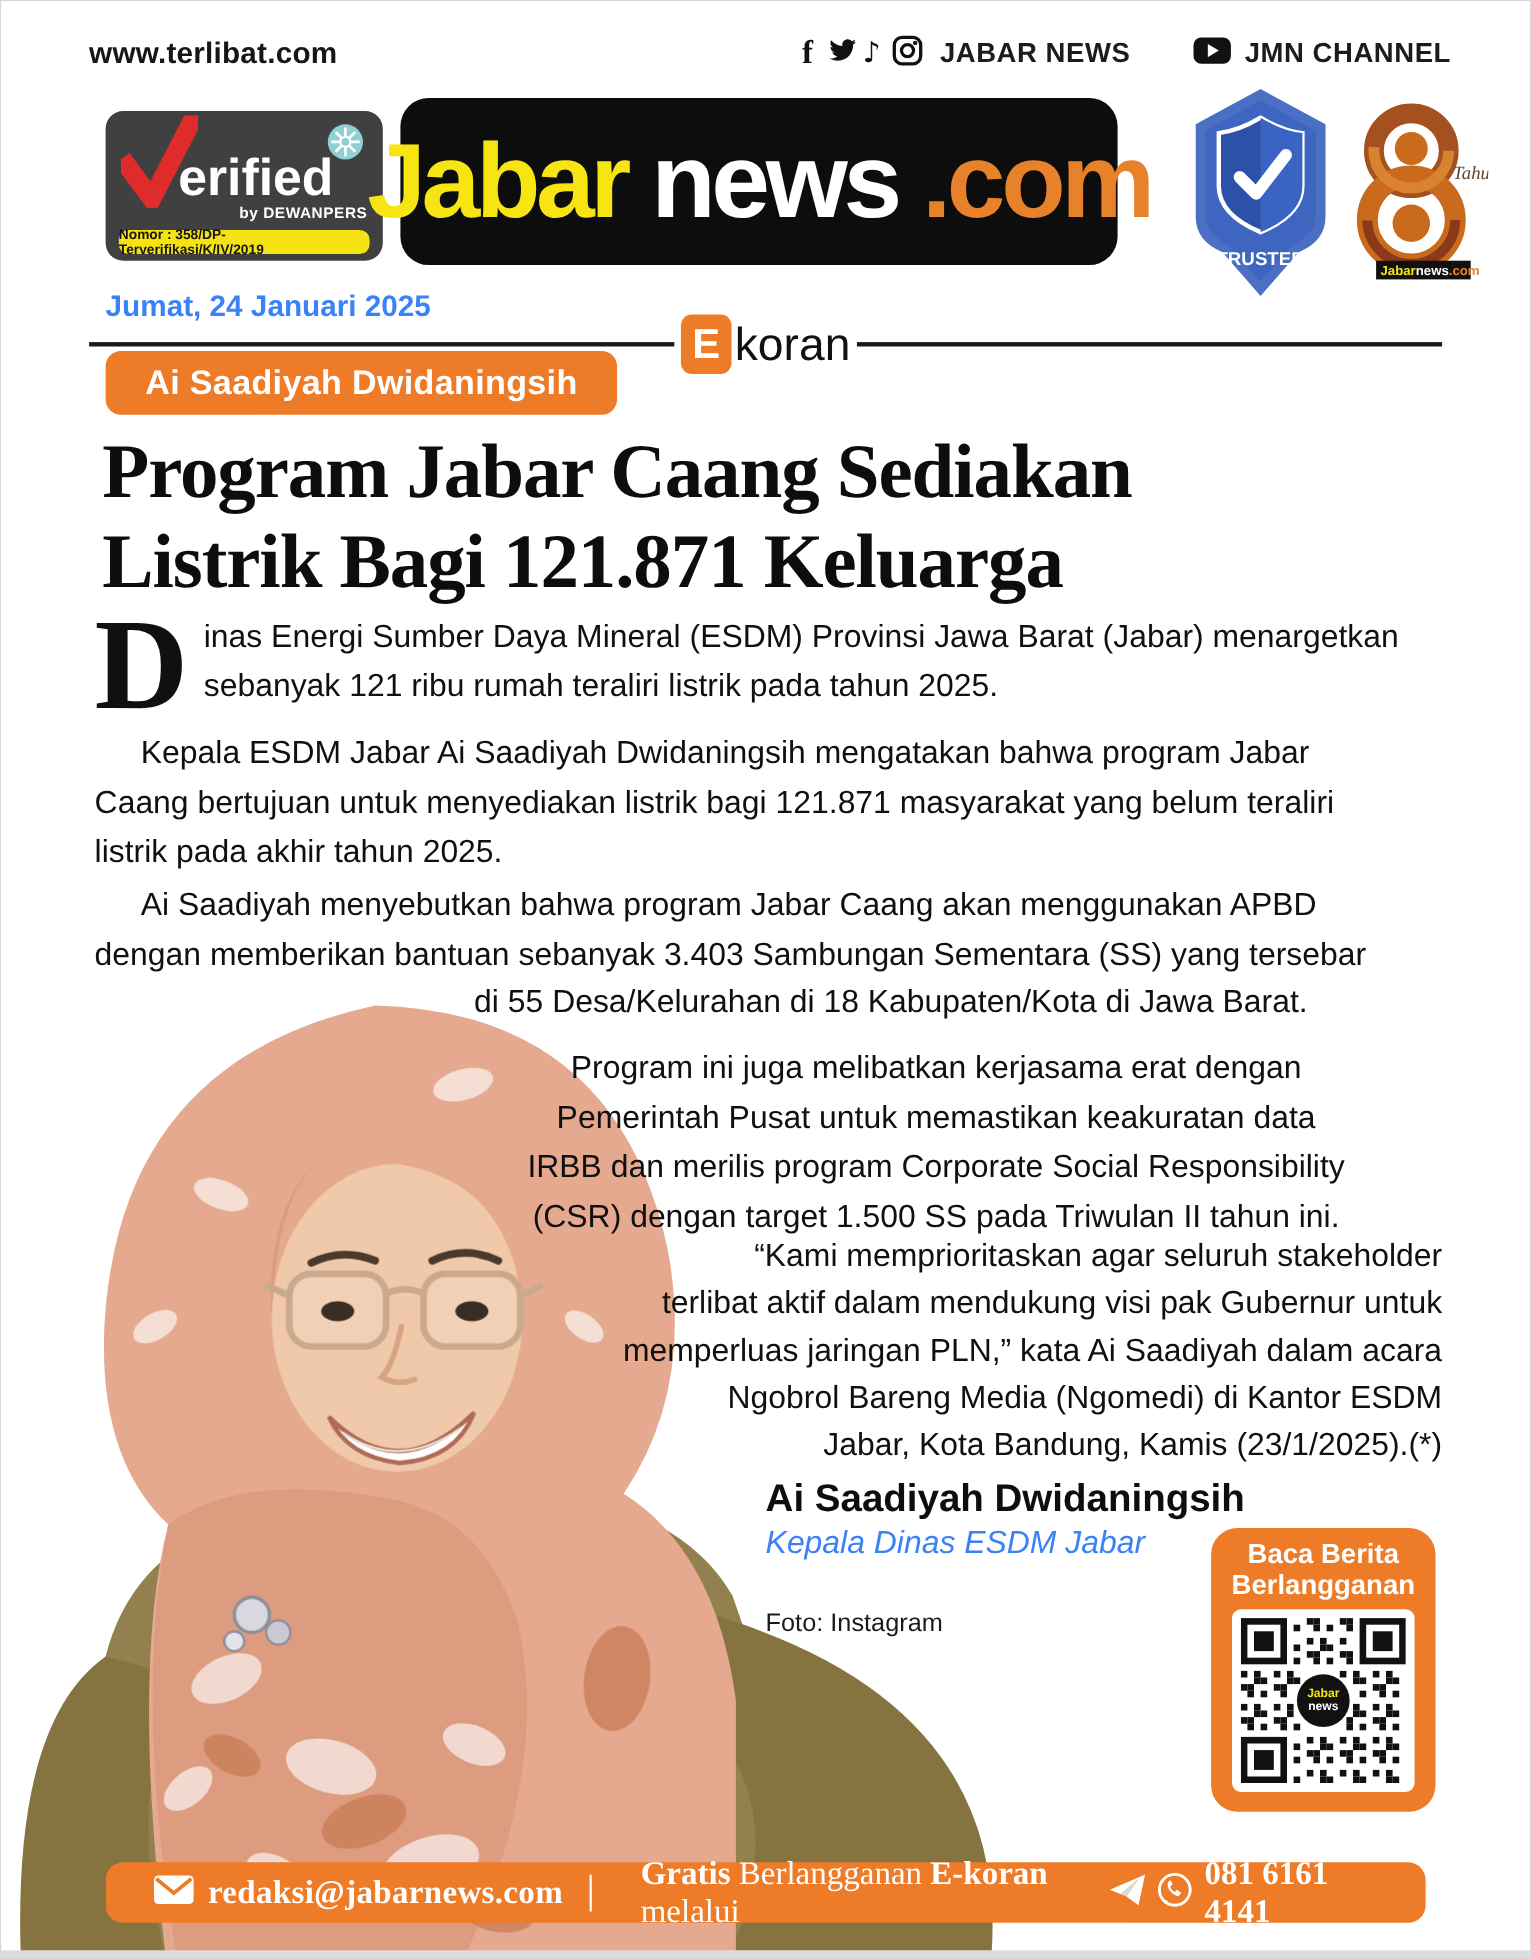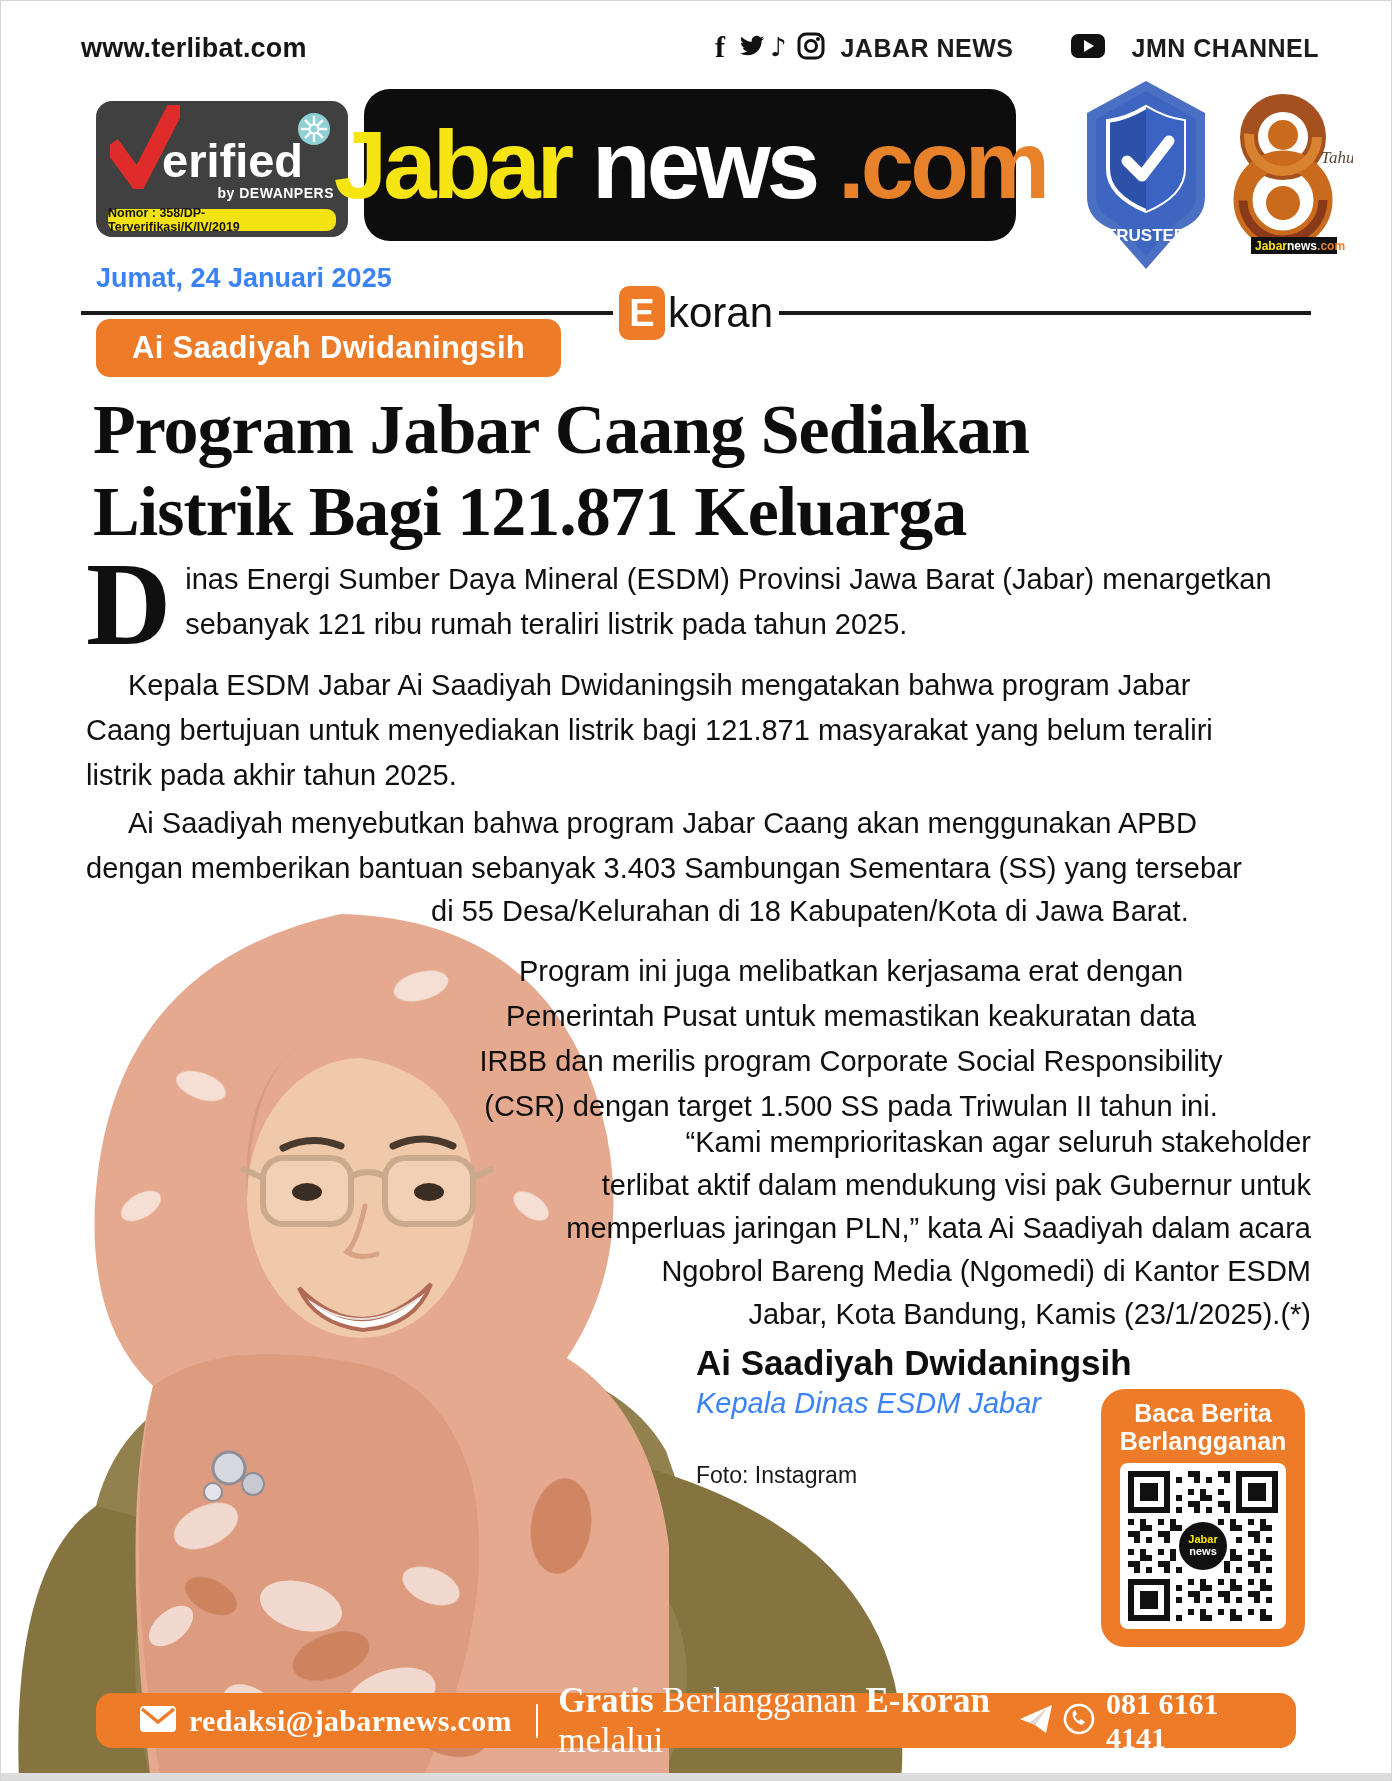--- a/index.html
+++ b/index.html
@@ -8,21 +8,21 @@
     position:relative; width:1392px; height:1781px; margin:0 auto;
     background:#ffffff; overflow:hidden; border:1px solid #d6d6d6;
   }
   
   .top-bar { position:absolute; left:80px; right:72px; top:30px;
     display:flex; justify-content:space-between; align-items:center; z-index:5; }
   .site-url { font-weight:bold; font-size:27px; color:#161616; letter-spacing:.2px; }
   .socials { display:flex; align-items:center; gap:10px; }
   .soc-icons { display:flex; align-items:center; gap:3px; }
   .soc-label { font-weight:bold; font-size:25px; color:#1c1c1c; letter-spacing:.5px; margin-left:4px; }
-  .chan-group { display:flex; align-items:center; gap:22px; margin-left:46px; }
+  .chan-group { display:flex; align-items:center; gap:8px; margin-left:46px; }
   
   .verified-badge { position:absolute; left:95px; top:100px; width:252px; height:136px;
     background:#404040; border-radius:16px; z-index:5; padding:10px 12px 8px 12px; }
   .verified-line { position:relative; height:76px; }
   .verified-check { position:absolute; left:2px; top:-6px; }
   .verified-word { position:absolute; left:54px; top:22px; color:#ffffff; font-weight:bold;
     font-size:47px; letter-spacing:0; }
   .verified-by { position:absolute; right:2px; bottom:-14px; color:#ffffff; font-size:14px; font-weight:bold; letter-spacing:.5px; }
   .verified-emblem { position:absolute; right:4px; top:0px; }
   .verified-nomor { margin-top:22px; background:#f4e213; border-radius:9px; height:22px;
@@ -74,21 +74,21 @@
     background:#ee7b28; border-radius:24px; z-index:5; text-align:center; padding-top:10px; }
   .qr-title { color:#fff; font-weight:bold; font-size:25px; line-height:28px; white-space:pre-line; }
   .qr-white { width:166px; height:166px; background:#fff; border-radius:8px; margin:8px auto 0 auto;
     display:flex; align-items:center; justify-content:center; position:relative; }
   
   .footer-bar { position:absolute; left:95px; top:1692px; width:1200px; height:55px;
     background:#ee7b28; border-radius:16px; z-index:6; display:flex; align-items:center;
     padding:0 43px; color:#fff; font-family:"Liberation Serif", serif; }
   .f-email { font-weight:bold; font-size:30px; margin-left:12px; letter-spacing:.3px; }
   .f-sep { width:3px; height:34px; background:#fff; margin:0 20px 0 24px; border-radius:2px; }
-  .f-text { font-size:35px; }
+  .f-text { font-size:30px;margin-left:24px; }
   .f-b { font-weight:bold; }
   .f-phone { font-weight:bold; font-size:30px; margin-left:10px; }
   .f-icons { display:flex; align-items:center; gap:8px; margin-left:14px; }
   
   .portrait { position:absolute; left:0; top:905px; z-index:1; }
   .bottom-strip { position:absolute; left:0; right:0; bottom:0; height:7px; background:#dddddd; z-index:7; }
 </style>
 </head>
 <body>
 

